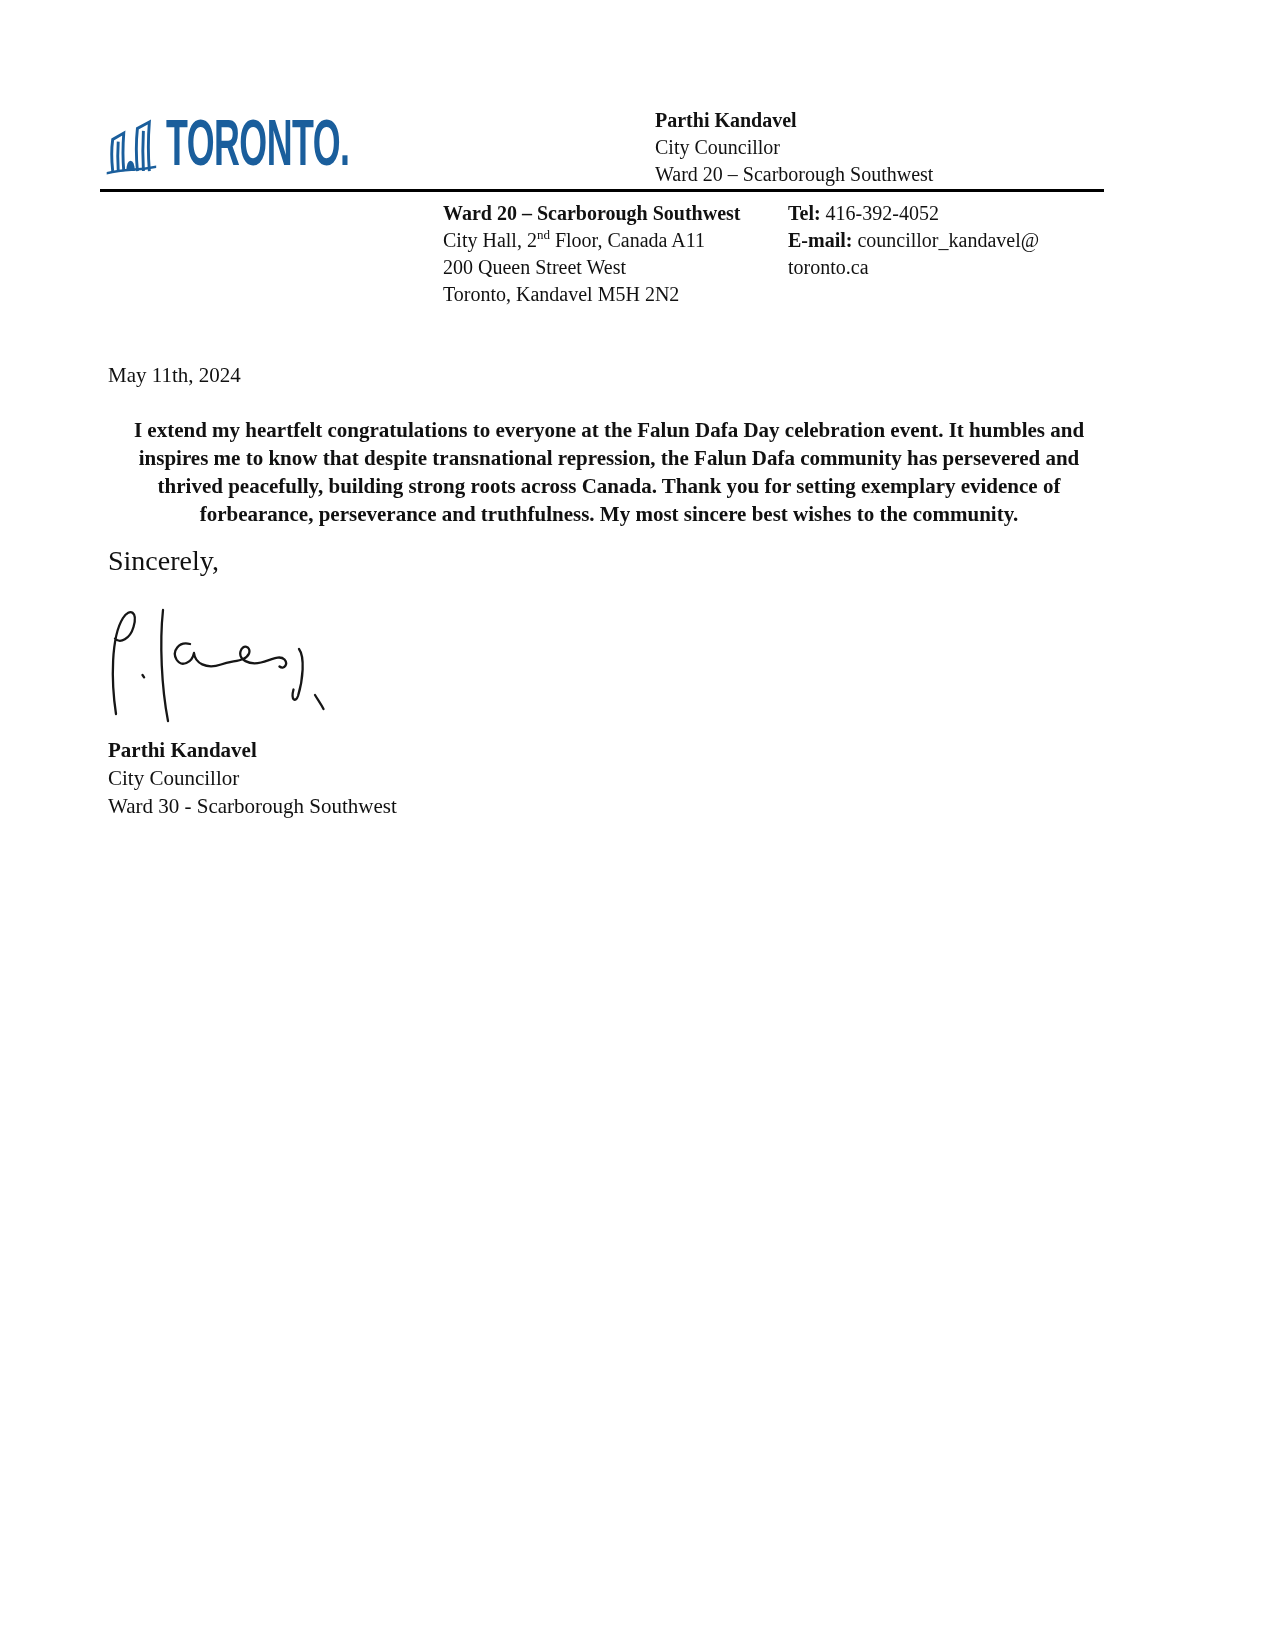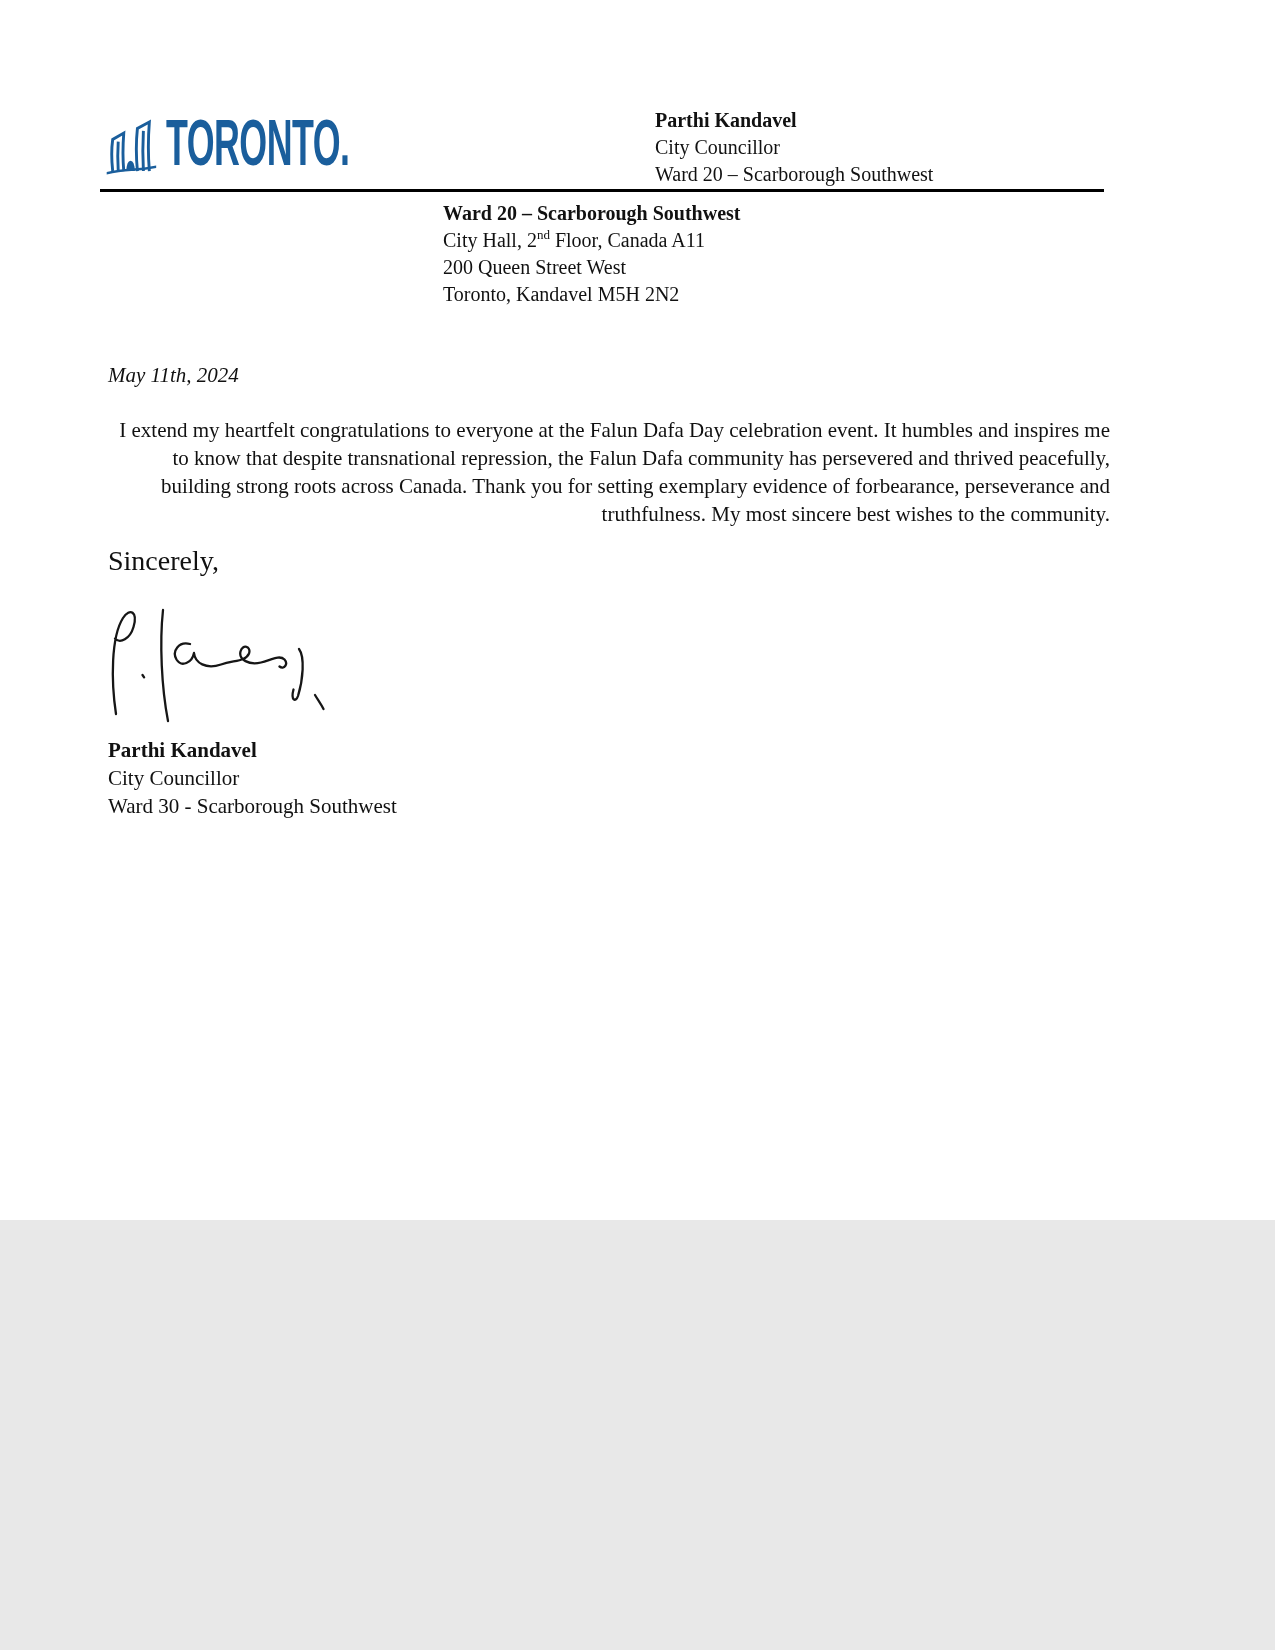--- a/index.html
+++ b/index.html
@@ -1,19 +1,19 @@
 <!DOCTYPE html>
 <html><head>
 <meta charset="utf-8">
 <style>
   html, body { margin: 0; padding: 0; background: #e8e8e8; }
   .page {
     position: relative;
     width: 1275px;
-    height: 1220px;
+    height: 1650px;
     background: #ffffff;
     margin: 0 auto;
     font-family: "Liberation Serif", serif;
     color: #111111;
     overflow: hidden;
   }
   
   .logo-block { position: absolute; left: 105px; top: 108px; height: 72px; }
   .logo-icon { position: absolute; left: 0; top: 6px; }
   .logo-wordmark {
@@ -44,26 +44,27 @@
     font-size: 20px; line-height: 27px;
   }
   .contact-office .bold { font-weight: 700; }
   .contact-office sup { font-size: 13px; vertical-align: super; line-height: 0; text-align: center; }
   .contact-comm {
     position: absolute; left: 788px; top: 200px;
     font-size: 20px; line-height: 27px;
   }
   .contact-comm .bold { font-weight: 700; }
   
-  .date-line { position: absolute; left: 108px; top: 361px; font-size: 21px; line-height: 28px; font-style: italic; }
+  .date-line { position: absolute; left: 108px; top: 361px; font-size: 21px; line-height: 28px; }
   .body-paragraph {
     position: absolute; left: 108px; top: 416px;
     width: 1002px;
     font-size: 21px; line-height: 28px;
-    text-align: right;
+    text-align: center;
+    font-weight: bold;
   }
   .closing-line { position: absolute; left: 108px; top: 547px; font-size: 28px; line-height: 28px; }
   
   .signature-wrap { position: absolute; left: 102px; top: 601px; }
   
   .signature-block {
     position: absolute; left: 108px; top: 736px;
     font-size: 21px; line-height: 28px;
   }
   .signature-block .bold { font-weight: 700; }
@@ -99,20 +100,25 @@
 
   <div class="header-rule"></div>
 
   <div class="contact-office">
     <div class="bold">Ward 20 – Scarborough Southwest</div>
     <div><span>City Hall, 2</span><sup>nd</sup><span> Floor, Canada A11</span></div>
     <div>200 Queen Street West</div>
     <div>Toronto, Kandavel M5H 2N2</div>
   </div>
 
+  <div class="contact-comm">
+    <div><span class="bold">Tel:</span><span> 416-392-4052</span></div>
+    <div><span class="bold">E-mail:</span><span> councillor_kandavel@</span></div>
+    <div>toronto.ca</div>
+  </div>
 
   <div class="date-line">May 11th, 2024</div>
 
   <div class="body-paragraph">I extend my heartfelt congratulations to everyone at the Falun Dafa Day celebration event. It humbles and inspires me to know that despite transnational repression, the Falun Dafa community has persevered and thrived peacefully, building strong roots across Canada. Thank you for setting exemplary evidence of forbearance, perseverance and truthfulness. My most sincere best wishes to the community.</div>
 
   <div class="closing-line">Sincerely,</div>
 
   <div class="signature-wrap">
     <svg width="232" height="126" viewBox="0 0 232 126" fill="none" stroke="#161616" stroke-width="2.3" stroke-linecap="round" stroke-linejoin="round">
 

